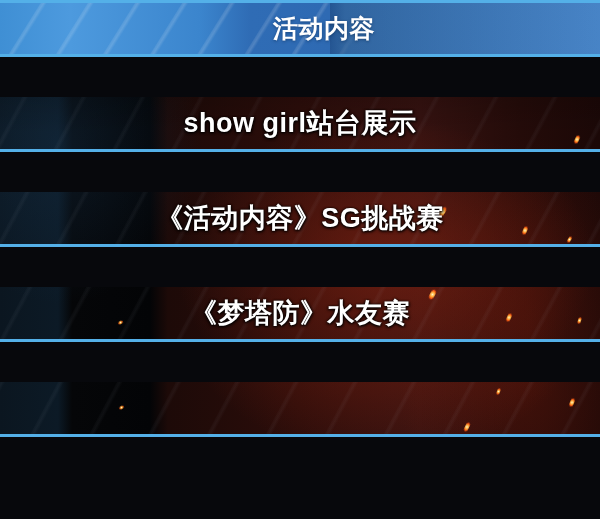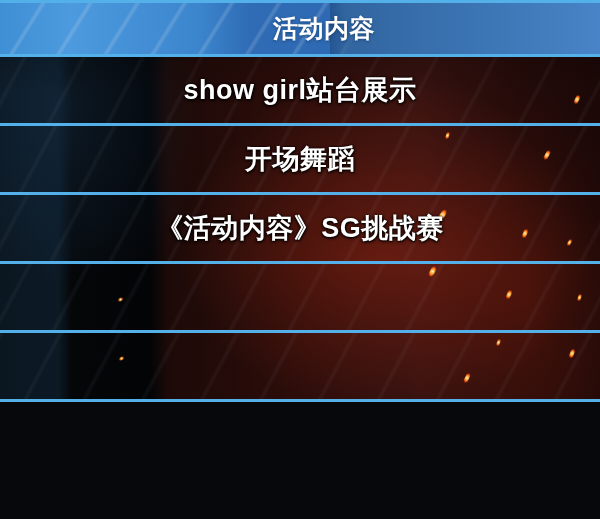--- a/index.html
+++ b/index.html
@@ -120,21 +120,21 @@
       -1px 1px 3px rgba(0,0,0,.7);
   }
   .header-row .row-text{
     font-size:25px;
     transform:translateX(24px);
     text-shadow:0 1px 3px rgba(10,40,80,.55);
   }
   .body-row .row-text{
     font-size:27px;
   }
-  .row-standard{ height:69px; }
+  .row-standard{ height:55px;margin-top:40px; }
   .row-tall{ height:91px; }
 
   
   .ember{
     position:absolute;
     z-index:3;
     border-radius:50%;
     background:radial-gradient(circle, #fff4c8 0%, #ffb23c 35%, #ff5a12 65%, rgba(200,40,0,0) 100%);
     filter:blur(.3px);
     pointer-events:none;
@@ -182,29 +182,20 @@
 
   <div class="row body-row row-standard">
     <div class="row-bg bg-bands" style="top:-57px"></div>
     <div class="row-bg bg-glow" style="top:-57px"></div>
     <div class="row-bg bg-streaks" style="top:-57px"></div>
     <div class="row-bg bg-vignette" style="top:-57px"></div>
     <div class="ember" style="left:575px; top:38px; width:4px; height:9px; transform:rotate(24deg)"></div>
     <div class="row-text">show girl站台展示</div>
   </div>
 
-  <div class="row body-row row-standard">
-    <div class="row-bg bg-bands" style="top:-110px"></div>
-    <div class="row-bg bg-glow" style="top:-110px"></div>
-    <div class="row-bg bg-streaks" style="top:-110px"></div>
-    <div class="row-bg bg-vignette" style="top:-110px"></div>
-    <div class="ember" style="left:446px; top:6px;  width:3px; height:7px; transform:rotate(18deg)"></div>
-    <div class="ember" style="left:545px; top:24px; width:4px; height:10px; transform:rotate(28deg)"></div>
-    <div class="row-text">开场舞蹈</div>
-  </div>
 
   <div class="row body-row row-standard">
     <div class="row-bg bg-bands" style="top:-163px"></div>
     <div class="row-bg bg-glow" style="top:-163px"></div>
     <div class="row-bg bg-streaks" style="top:-163px"></div>
     <div class="row-bg bg-vignette" style="top:-163px"></div>
     <div class="ember" style="left:440px; top:14px; width:5px; height:12px; transform:rotate(32deg)"></div>
     <div class="ember" style="left:523px; top:34px; width:4px; height:9px;  transform:rotate(22deg)"></div>
     <div class="ember" style="left:568px; top:44px; width:3px; height:7px;  transform:rotate(30deg)"></div>
     <div class="row-text">《活动内容》SG挑战赛</div>
@@ -213,20 +204,21 @@
 
   <div class="row body-row row-standard">
     <div class="row-bg bg-bands" style="top:-269px"></div>
     <div class="row-bg bg-glow" style="top:-269px"></div>
     <div class="row-bg bg-streaks" style="top:-269px"></div>
     <div class="row-bg bg-vignette" style="top:-269px"></div>
     <div class="ember" style="left:118px; top:34px; width:5px; height:3px; transform:rotate(-30deg)"></div>
     <div class="ember" style="left:430px; top:2px;  width:5px; height:11px; transform:rotate(28deg)"></div>
     <div class="ember" style="left:507px; top:26px; width:4px; height:9px;  transform:rotate(24deg)"></div>
     <div class="ember" style="left:578px; top:30px; width:3px; height:7px;  transform:rotate(18deg)"></div>
+    <div class="row-text">《梦塔防》水友赛</div>
   </div>
 
   <div class="row body-row row-standard">
     <div class="row-bg bg-bands" style="top:-322px"></div>
     <div class="row-bg bg-glow" style="top:-322px"></div>
     <div class="row-bg bg-streaks" style="top:-322px"></div>
     <div class="row-bg bg-vignette" style="top:-322px"></div>
     <div class="ember" style="left:119px; top:24px; width:5px; height:3px;  transform:rotate(-32deg)"></div>
     <div class="ember" style="left:465px; top:40px; width:4px; height:10px; transform:rotate(26deg)"></div>
     <div class="ember" style="left:497px; top:6px;  width:3px; height:7px;  transform:rotate(20deg)"></div>

